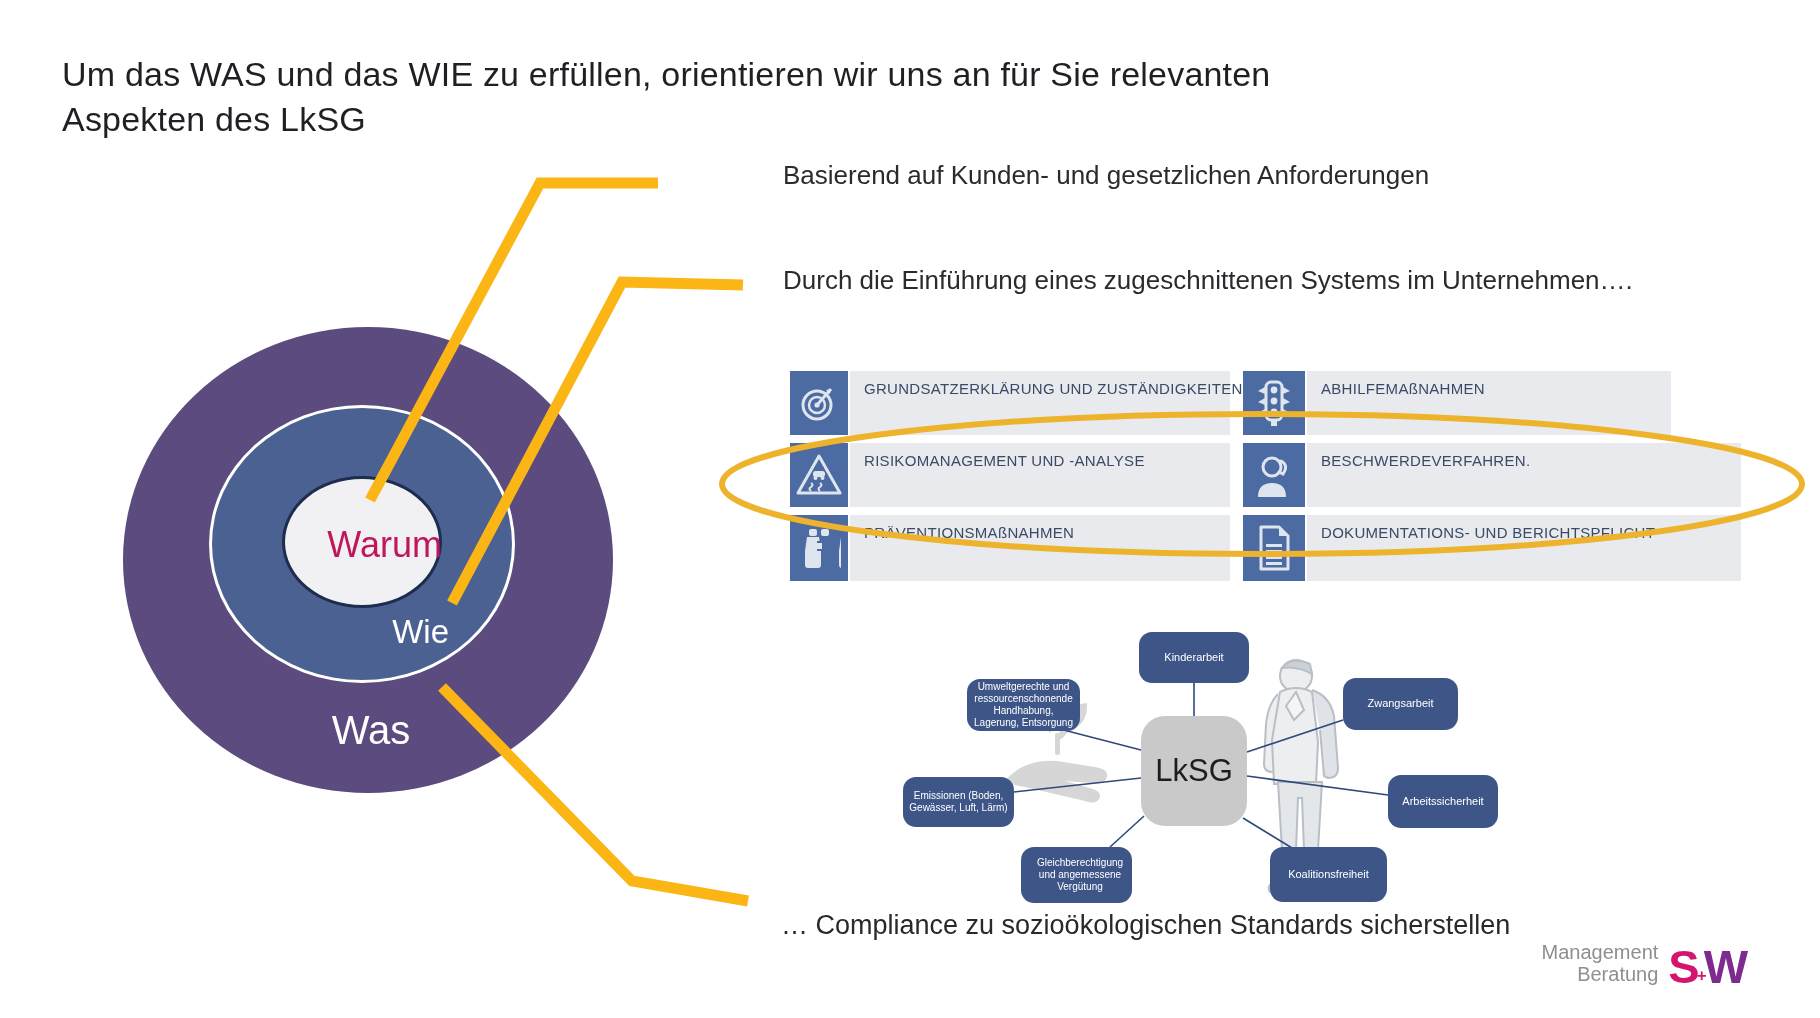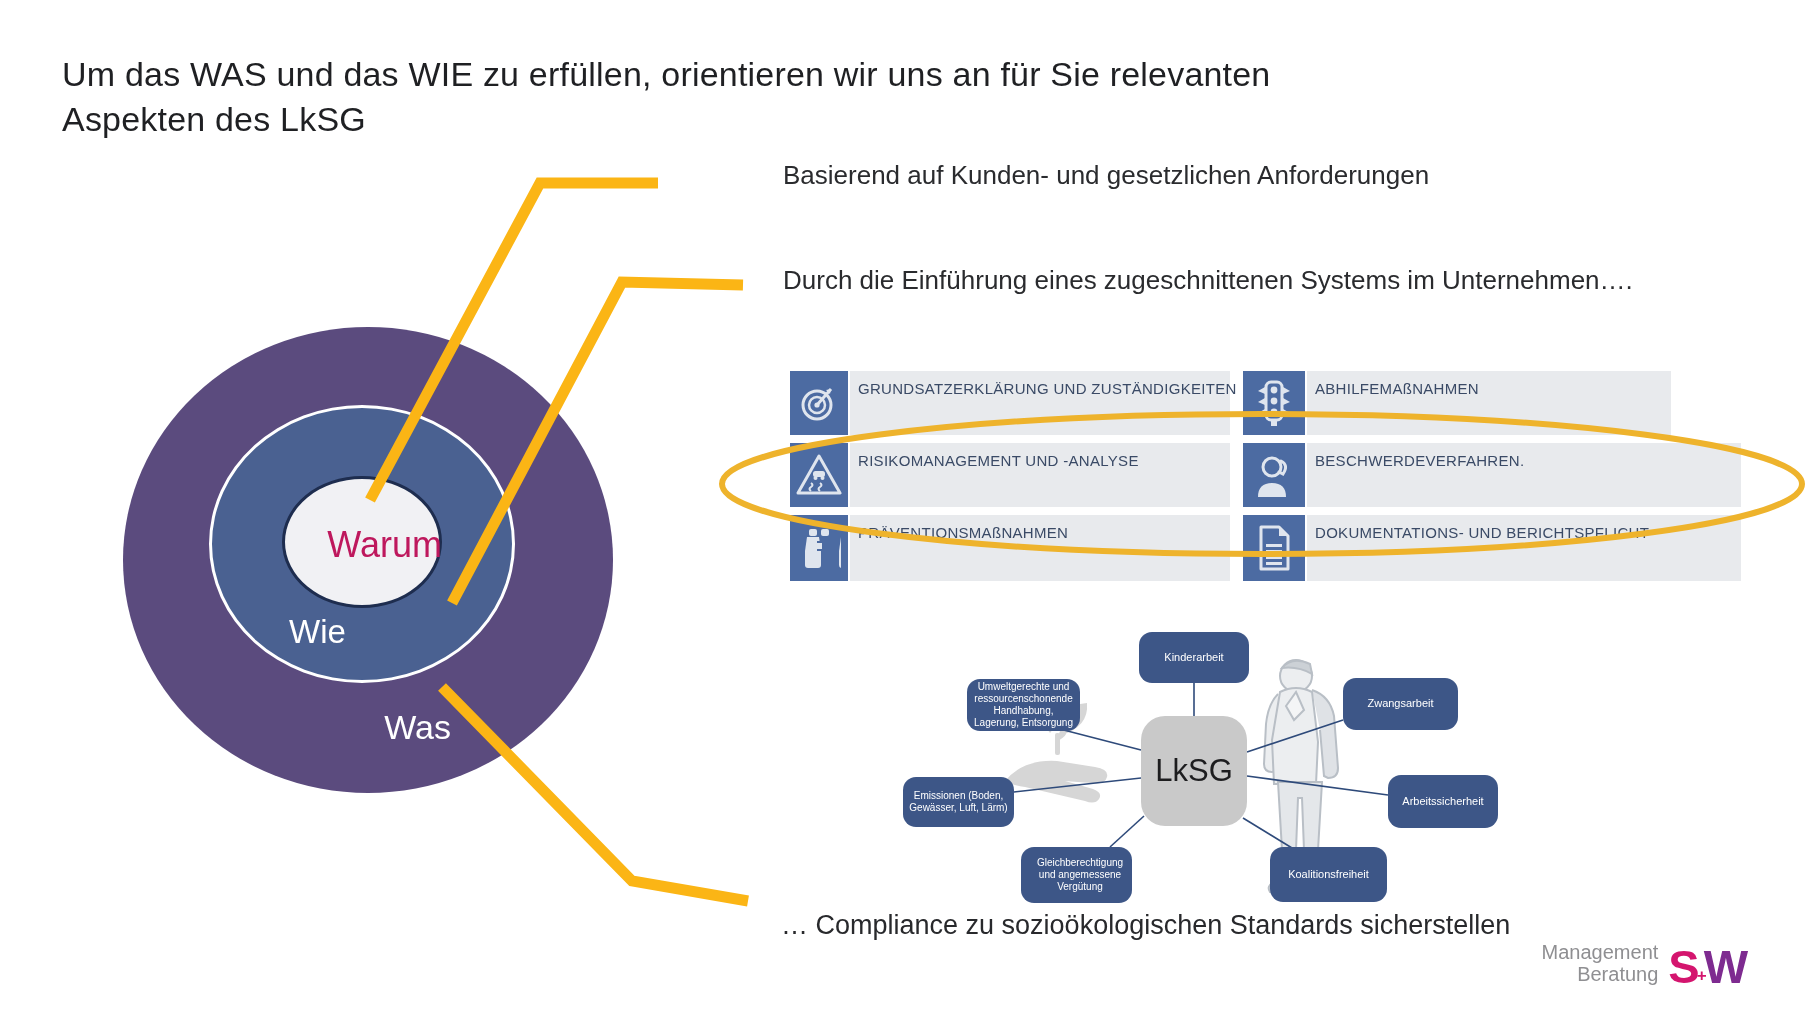--- a/index.html
+++ b/index.html
@@ -16,27 +16,27 @@
   
   .callout{color:#2a2b2e;font-size:26px;white-space:nowrap;}
   .callout-top{left:783px;top:160px;}
   .callout-mid{left:783px;top:265px;}
   .callout-bottom{left:781px;top:910px;font-size:27px;color:#28292c;}
   
   .circle-outer{left:123px;top:327px;width:490px;height:466px;border-radius:50%;background:#5b4b7e;}
   .circle-middle{left:209px;top:405px;width:306px;height:278px;border-radius:50%;background:#4a6191;border:3px solid #ffffff;box-sizing:border-box;}
   .circle-inner{left:282px;top:476px;width:160px;height:132px;border-radius:50%;background:#f1f1f4;border:3px solid #1e2d4f;box-sizing:border-box;}
   .lbl-warum{left:282px;top:524px;width:160px;text-align:right;font-size:36px;color:#be185d;}
-  .lbl-wie{left:289px;top:613px;width:160px;text-align:left;font-size:33px;color:#ffffff;}
-  .lbl-was{left:291px;top:708px;width:160px;text-align:right;font-size:34px;color:#ffffff;}
+  .lbl-wie{left:289px;top:613px;width:160px;text-align:right;font-size:33px;color:#ffffff;}
+  .lbl-was{left:291px;top:708px;width:160px;text-align:center;font-size:40px;color:#ffffff;}
   
   .tile{background:#4c6ba2;display:flex;align-items:center;justify-content:center;}
   .bar{background:#e8eaed;}
   .bar .cap{
-    display:block;padding:9px 0 0 8px;font-size:15px;letter-spacing:.3px;
+    display:block;padding:9px 0 0 14px;font-size:15px;letter-spacing:.3px;
     color:#3a4a66;white-space:nowrap;
   }
   
   .node{
     background:#3d5687;color:#ffffff;border-radius:13px;box-sizing:border-box;
     display:flex;align-items:center;justify-content:center;text-align:center;
     font-size:11px;line-height:1.25;padding:3px 5px;z-index:3;
   }
   .node.small{font-size:10px;line-height:1.2;}
   .lksg-box{

